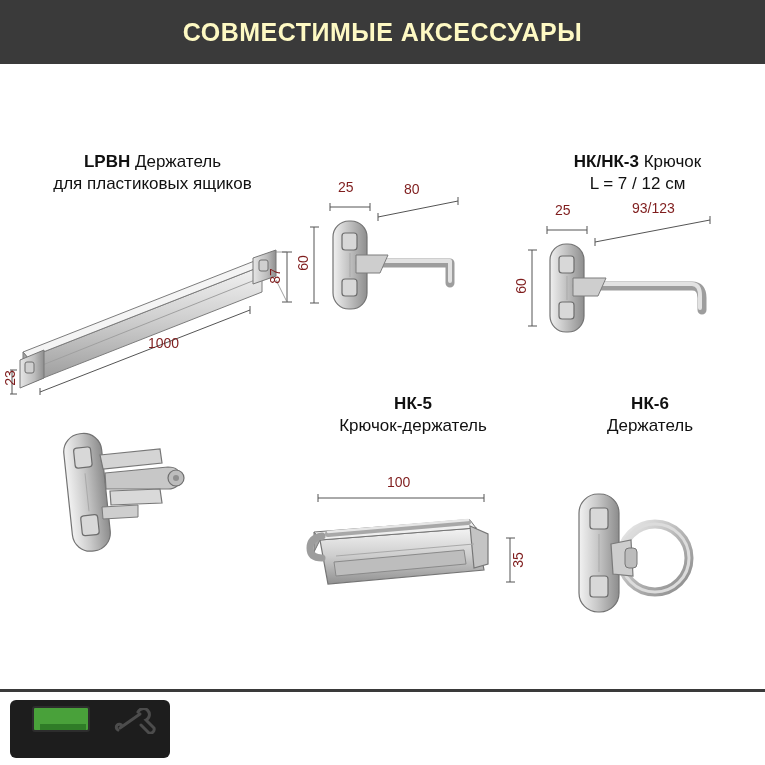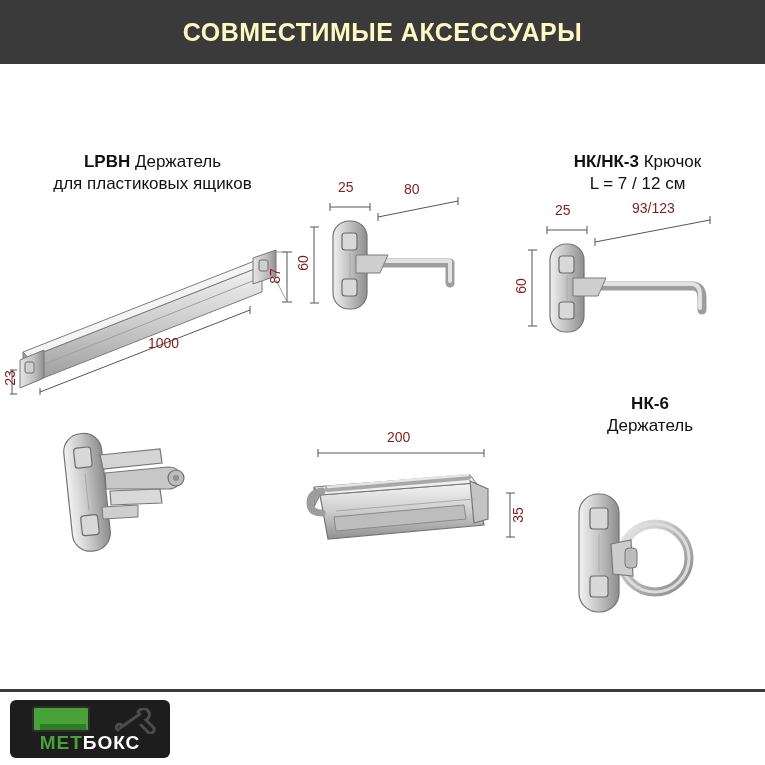--- a/index.html
+++ b/index.html
@@ -289,20 +289,24 @@
           <path d="M95,58 L158,52 Q170,52 170,62 Q170,74 158,74 L96,74 Z" fill="#c7c7c7" stroke="#777" stroke-width="1.2"></path>
           <path d="M100,76 L150,74 L152,88 L101,90 Z" fill="#d9d9d9" stroke="#777" stroke-width="1.2"></path>
           <circle cx="166" cy="63" r="8" fill="#bdbdbd" stroke="#6f6f6f" stroke-width="1.2"></circle>
           <circle cx="166" cy="63" r="3" fill="#8f8f8f"></circle>
           <path d="M92,92 L128,90 L128,102 L93,104 Z" fill="#cecece" stroke="#7b7b7b" stroke-width="1"></path>
         </svg>
       </div>
     </div>
 
     <div class="cell" style="left:288px; top:290px; width:250px;">
+      <div class="cell-title">
+        <span class="cell-art">НК-5</span><br>
+        <span>Крючок-держатель</span>
+      </div>
 
       <div class="fig" style="width:250px; height:170px; margin-top:40px;">
         <svg width="250" height="170" viewBox="0 0 250 170">
           <defs>
             <linearGradient id="pl5" x1="0" y1="0" x2="0" y2="1">
               <stop offset="0%" stop-color="#f4f4f4"></stop>
               <stop offset="50%" stop-color="#cdcdcd"></stop>
               <stop offset="100%" stop-color="#919191"></stop>
             </linearGradient>
           </defs>
@@ -323,21 +327,21 @@
 
           <line x1="30" y1="20" x2="196" y2="20" stroke="#555" stroke-width="1"></line>
           <line x1="30" y1="16" x2="30" y2="24" stroke="#555" stroke-width="1"></line>
           <line x1="196" y1="16" x2="196" y2="24" stroke="#555" stroke-width="1"></line>
 
           <line x1="222" y1="60" x2="222" y2="104" stroke="#555" stroke-width="1"></line>
           <line x1="218" y1="60" x2="227" y2="60" stroke="#555" stroke-width="1"></line>
           <line x1="218" y1="104" x2="227" y2="104" stroke="#555" stroke-width="1"></line>
         </svg>
 
-        <span class="dim" style="left:99px; top:-4px;">200</span>
+        <span class="dim" style="left:99px; top:-4px;">100</span>
         <span class="dim vert" style="left:222px; top:74px;">35</span>
       </div>
     </div>
 
     <div class="cell" style="left:545px; top:290px; width:210px;">
       <div class="cell-title">
         <span class="cell-art">НК-6</span><br>
         <span>Держатель</span>
       </div>
 
@@ -373,18 +377,15 @@
   </div>
 
   <div class="footer-rule"></div>
 
   <div class="logo">
     <div class="logo-green"></div>
     <svg class="logo-wrench" viewBox="0 0 46 26">
       <path d="M6,20 L26,6 M24,4 a6,6 0 1,1 8,8 L40,20 a4,4 0 0,1 -5,5 L27,17" fill="none" stroke="#4c4c4c" stroke-width="3" stroke-linecap="round"></path>
       <path d="M4,22 a3,3 0 1,1 4,-4" fill="none" stroke="#4c4c4c" stroke-width="3" stroke-linecap="round"></path>
     </svg>
-    <div class="logo-text">
-      <span class="accent">МЕТ</span><span>БОКС</span>
-    </div>
   </div>
 
 </div>
 
 </body></html>

